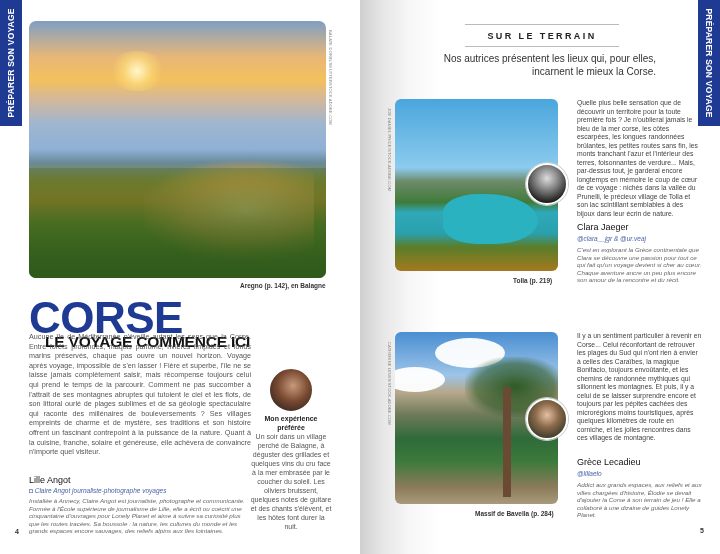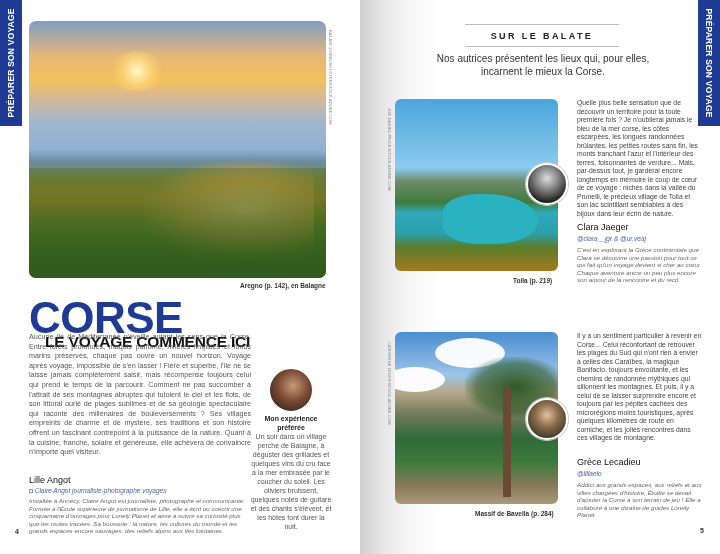--- a/index.html
+++ b/index.html
@@ -39,21 +39,21 @@
   .avatar-claire { left: 268px; top: 367px; width: 46px; height: 46px; background: radial-gradient(circle at 55% 40%, #c79a7b 0%, #7a4a32 45%, #3a2a22 80%); }
   .avatar-clara { left: 526px; top: 163px; width: 42px; height: 42px; background: radial-gradient(circle at 50% 35%, #ddd 0%, #888 35%, #222 75%); box-shadow: 0 0 0 1px #ccc; }
   .avatar-elodie { left: 526px; top: 398px; width: 42px; height: 42px; background: radial-gradient(circle at 50% 40%, #e5c0a3 0%, #8a6a4a 40%, #3a3a2a 80%); box-shadow: 0 0 0 1px #ccc; }
 
   .experience { position: absolute; left: 250px; top: 414px; width: 82px; text-align: center; font-size: 7px; line-height: 9px; color: #555; }
   .experience .exp-title { font-weight: bold; color: #222; font-size: 7px; }
 
   .page-num { position: absolute; font-size: 7px; font-weight: bold; color: #333; }
 
   .section-head { position: absolute; left: 465px; top: 24px; width: 154px; text-align: center; border-top: 1px solid #bbb; border-bottom: 1px solid #bbb; padding: 6px 0 5px; font-size: 9px; font-weight: bold; letter-spacing: 2.4px; color: #222; }
-  .intro { position: absolute; left: 430px; top: 52px; width: 226px; text-align: center; font-size: 10px; line-height: 13px; color: #333; }
+  .intro { position: absolute; left: 430px; top: 52px; width: 226px; text-align: right; font-size: 10px; line-height: 13px; color: #333; }
 
   .photo { position: absolute; border-radius: 6px; overflow: hidden; }
   .photo-tolla { left: 395px; top: 99px; width: 163px; height: 172px;
     background: linear-gradient(to bottom, #4aa6dc 0%, #8ccbee 40%, #6d8a6a 48%, #3f7b3a 60%, #2fa9b8 66%, #2aa0ad 78%, #5a7d2a 86%, #a3791e 100%); }
   .photo-tolla .lake { position: absolute; left: 48px; top: 95px; width: 95px; height: 50px; background: #2bb2c0; border-radius: 40% 60% 50% 40%; }
   .photo-bavella { left: 395px; top: 332px; width: 163px; height: 172px;
     background: linear-gradient(to bottom, #4a8ed2 0%, #9cc4e8 25%, #b7a88c 35%, #6e7a5a 48%, #2f6a3a 62%, #3b7a3a 75%, #8a7a5a 90%, #a89a7a 100%); }
   .photo-bavella .cloud { position: absolute; background: #fff; border-radius: 50%; opacity: 0.95; }
   .photo-bavella .trunk { position: absolute; left: 108px; top: 55px; width: 8px; height: 110px; background: #6a4a32; }
   .photo-bavella .canopy { position: absolute; left: 70px; top: 25px; width: 100px; height: 60px; background: radial-gradient(ellipse, #2f5a26 0%, rgba(47,90,38,0.6) 55%, rgba(47,90,38,0) 75%); }
@@ -94,21 +94,21 @@
 
   <div class="page-num" style="left:15px; top:528px;">4</div>
 </div>
 
 <div class="page page-right"></div>
 
 <div class="tab tab-right" style="left:698px;">
   <span>PRÉPARER SON VOYAGE</span>
 </div>
 
-<div class="section-head">SUR LE BALATE</div>
+<div class="section-head">SUR LE TERRAIN</div>
 <div class="intro">Nos autrices présentent les lieux qui, pour elles, incarnent le mieux la Corse.</div>
 
 <div class="credit-vert" style="left:392px; top:108px;">JOE DANIEL PRICE/STOCK.ADOBE.COM</div>
 <div class="photo photo-tolla">
   <div class="lake"></div>
 </div>
 <div class="avatar avatar-clara"></div>
 <div class="caption" style="left:513px; top:277px;">Tolla (p. 219)</div>
 <div class="col-text" style="top:99px;">Quelle plus belle sensation que de découvrir un territoire pour la toute première fois ? Je n'oublierai jamais le bleu de la mer corse, les côtes escarpées, les longues randonnées brûlantes, les petites routes sans fin, les monts tranchant l'azur et l'intérieur des terres, foisonnantes de verdure... Mais, par-dessus tout, je garderai encore longtemps en mémoire le coup de cœur de ce voyage : nichés dans la vallée du Prunelli, le précieux village de Tolla et son lac scintillant semblables à des bijoux dans leur écrin de nature.</div>
 <div class="author-name" style="left:577px; top:222px;">Clara Jaeger</div>

